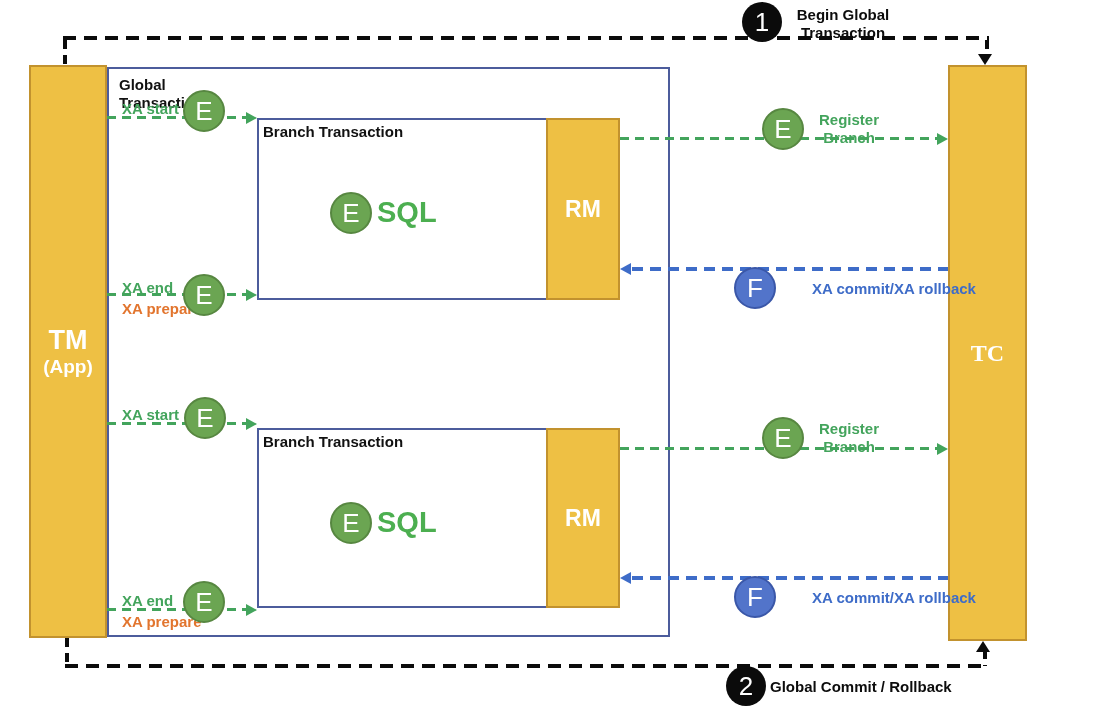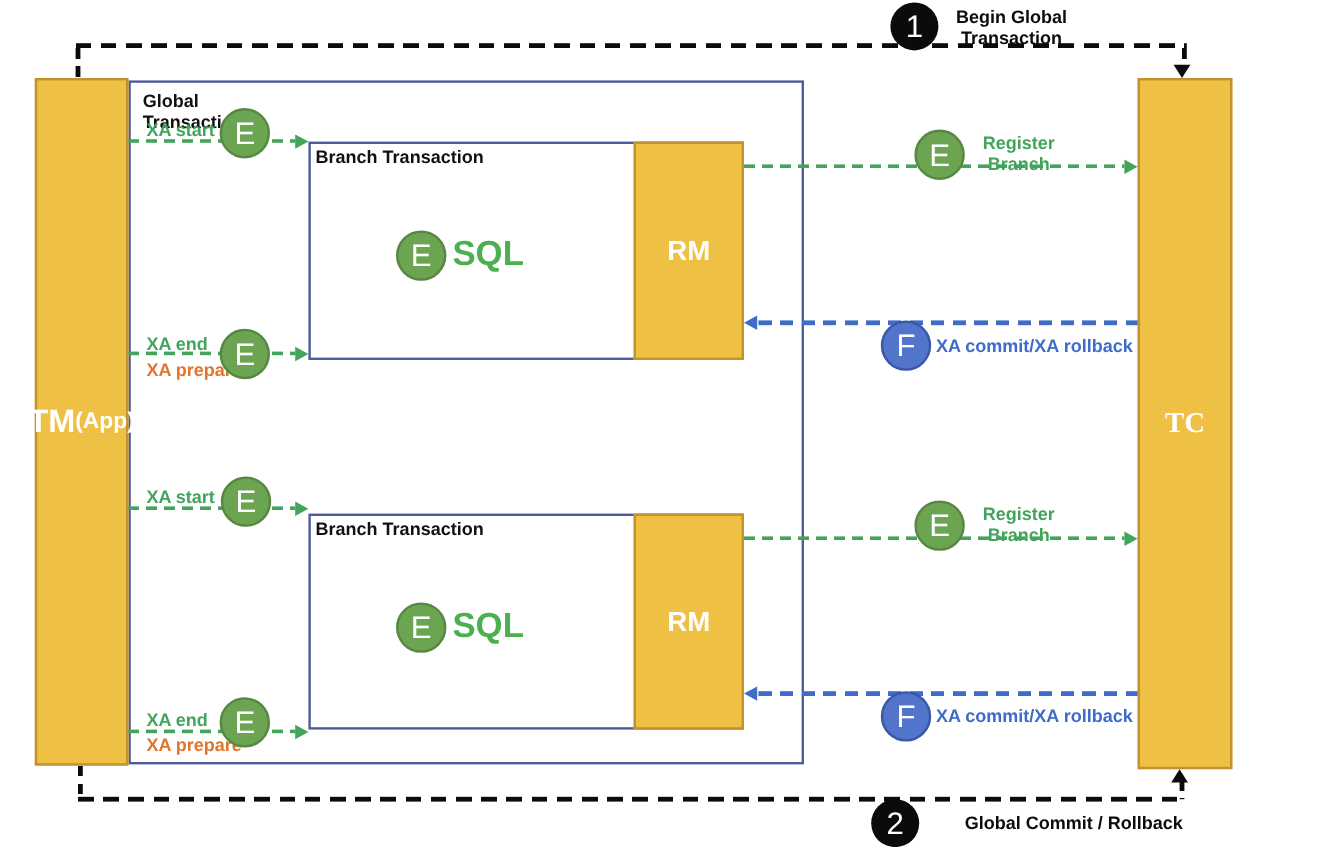--- a/index.html
+++ b/index.html
@@ -1,21 +1,21 @@
 <!DOCTYPE html>
 <html style="--yellow: #eec044; --yellow-border: #c2922e; --box-border: #4c5c9c; --green: #43a45c; --green-bright: #4caf50; --green-badge: #6ba552; --green-badge-border: #578741; --orange: #e2752e; --blue: #3e6cc8; --blue-badge: #5274ca; --blue-badge-border: #3a57a8; --black: #0b0b0b;"><head>
 <meta charset="utf-8">
 <style>
   html,body{margin:0;padding:0;background:#ffffff;}
   body{width:1100px;height:706px;position:relative;overflow:hidden;
        font-family:"Liberation Sans","DejaVu Sans",sans-serif;}
   .abs{position:absolute;}
   
   .ybox{background:var(--yellow);border:2px solid var(--yellow-border);box-sizing:border-box;
-        display:flex;flex-direction:row;align-items:center;justify-content:center;
+        display:flex;flex-direction:column;align-items:center;justify-content:center;
         color:#fff;font-weight:bold;z-index:2;}
   
   .tbox{border:2px solid var(--box-border);box-sizing:border-box;z-index:1;}
   .blabel{position:absolute;font-weight:bold;color:#111;font-size:15px;line-height:1.22;z-index:3;}
   
   .dash-h{height:4px;z-index:3;}
   .dash-v{width:4px;z-index:3;}
   .dash-h.black{background:repeating-linear-gradient(90deg,var(--black) 0 13px,transparent 13px 21px);}
   .dash-v.black{background:repeating-linear-gradient(180deg,var(--black) 0 9px,transparent 9px 15px);}
   .dash-h.green{height:3px;background:repeating-linear-gradient(90deg,var(--green) 0 9px,transparent 9px 15px);}
@@ -33,25 +33,25 @@
   .badge{width:42px;height:42px;border-radius:50%;box-sizing:border-box;
          display:flex;align-items:center;justify-content:center;color:#fff;
          font-size:26px;font-weight:400;z-index:6;}
   .badge.e{background:var(--green-badge);border:2px solid var(--green-badge-border);}
   .badge.f{background:var(--blue-badge);border:2px solid var(--blue-badge-border);}
   .badge.step{width:40px;height:40px;background:var(--black);font-size:26px;z-index:5;}
   
   .flabel{font-weight:bold;font-size:15px;line-height:1.18;z-index:5;white-space:nowrap;text-align:center;}
   .flabel.green{color:var(--green);}
   .flabel.orange{color:var(--orange);}
-  .flabel.blue{color:var(--blue);}
+  .flabel.blue{color:var(--blue);margin-left:32px;}
   .flabel.black{color:#0c0c0c;}
   .flabel.wrap{white-space:normal;}
   .sql-text{font-size:29px;font-weight:bold;color:var(--green-bright);z-index:4;}
-  .rm{position:absolute;top:-2px;right:-2px;bottom:-2px;width:92px;background:var(--yellow);
+  .rm{position:absolute;top:-2px;right:-2px;bottom:-2px;width:74px;background:var(--yellow);
       border:2px solid var(--yellow-border);box-sizing:border-box;display:flex;
       align-items:center;justify-content:center;color:#fff;font-weight:bold;font-size:23px;z-index:2;}
 </style>
 </head>
 <body>
 
 <div class="abs ybox" style="left:29px;top:65px;width:78px;height:573px;">
   <div style="font-size:27px;">TM</div>
   <div style="font-size:19px;">(App)</div>
 </div>
@@ -87,21 +87,21 @@
 <div class="abs dash-v black" style="left:985px;top:40px;height:16px;"></div>
 <div class="abs arr down" style="left:978px;top:54px;"></div>
 <div class="abs badge step" style="left:742px;top:2px;">1</div>
 <div class="abs flabel black wrap" style="left:787px;top:6px;width:112px;">Begin Global Transaction</div>
 
 <div class="abs dash-v black" style="left:65px;top:638px;height:28px;"></div>
 <div class="abs dash-h black" style="left:65px;top:664px;width:920px;"></div>
 <div class="abs dash-v black" style="left:983px;top:650px;height:16px;"></div>
 <div class="abs arr up" style="left:976px;top:641px;"></div>
 <div class="abs badge step" style="left:726px;top:666px;">2</div>
-<div class="abs flabel black" style="left:804px;top:678px;">Global Commit / Rollback</div>
+<div class="abs flabel black" style="left:770px;top:678px;">Global Commit / Rollback</div>
 
 <div class="abs dash-h green" style="left:107px;top:116px;width:139px;"></div>
 <div class="abs arr right green" style="left:246px;top:112px;"></div>
 <div class="abs flabel green" style="left:122px;top:100px;">XA start</div>
 <div class="abs badge e" style="left:183px;top:90px;">E</div>
 
 <div class="abs dash-h green" style="left:107px;top:293px;width:139px;"></div>
 <div class="abs arr right green" style="left:246px;top:289px;"></div>
 <div class="abs flabel green" style="left:122px;top:279px;">XA end</div>
 <div class="abs flabel orange" style="left:122px;top:300px;">XA prepare</div>

